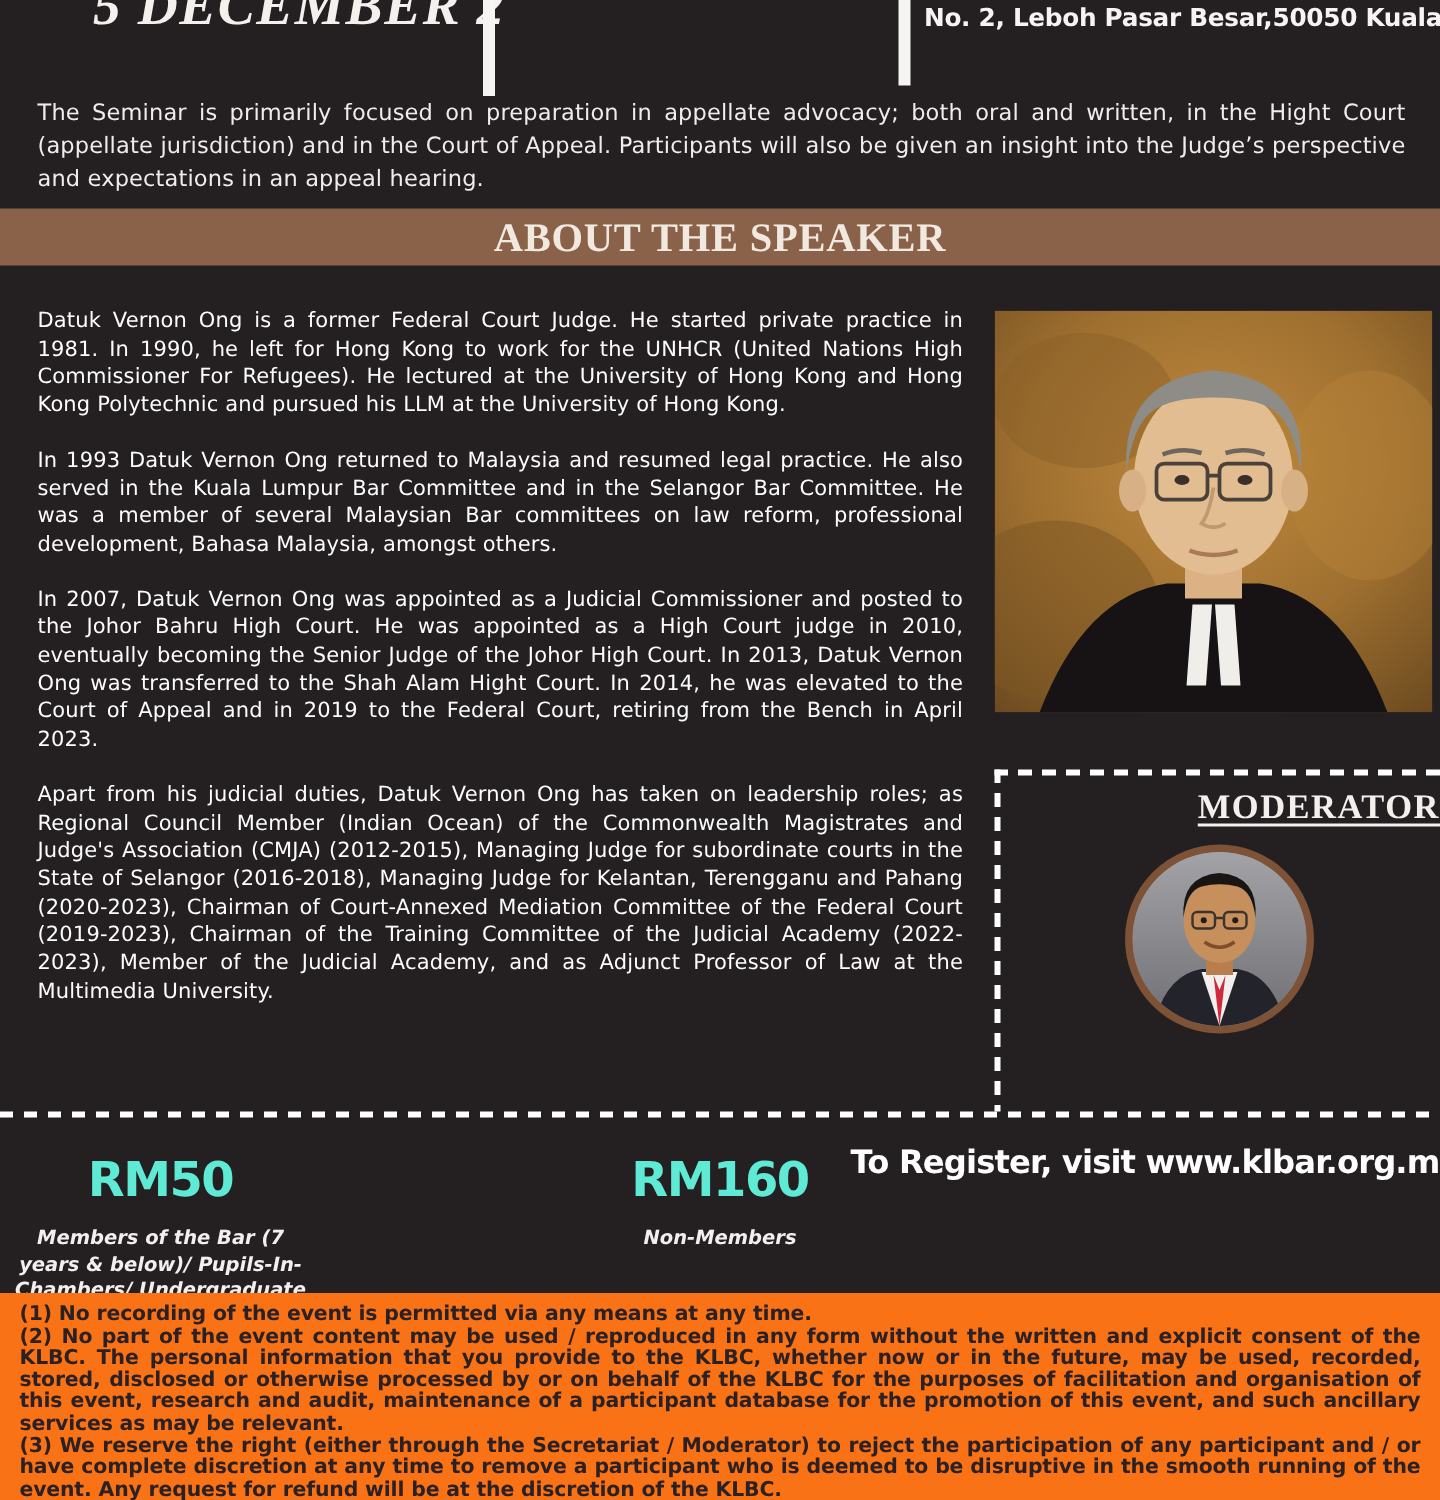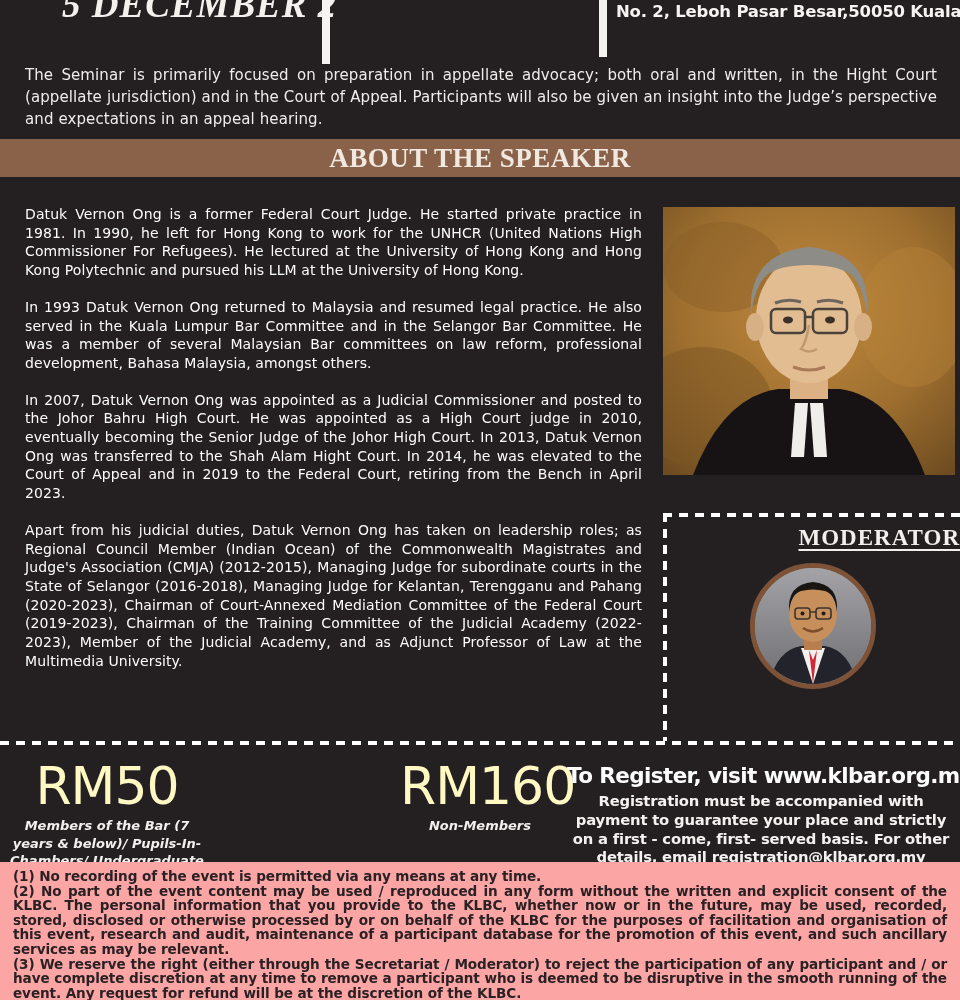--- a/index.html
+++ b/index.html
@@ -85,40 +85,40 @@
     text-align:center;
     font-family:"DejaVu Serif","Liberation Serif",serif;
     font-style:italic; font-size:21px; color:#f6f3f1; letter-spacing:0.5px;
   }
   
   .tier { position:absolute; text-align:center; }
   .tier-1 { left:7px;   top:762px; width:200px; }
   .tier-2 { left:213px; top:762px; width:160px; }
   .tier-3 { left:400px; top:762px; width:160px; }
   .tier-price {
-    font-size:52px; font-weight:400; color:#fef9c3; letter-spacing:-1px;
+    font-size:32px; font-weight:700; color:#5eead4; letter-spacing:-1px;
     line-height:48px; font-family:"DejaVu Sans","Liberation Sans",sans-serif;
   }
   .tier-desc {
     margin-top:7px; font-size:13px; font-weight:700; font-style:italic;
     line-height:17.5px; color:#f2efee;
   }
   .register { position:absolute; left:567px; top:763px; width:388px; text-align:center; }
   .register-headline {
     font-size:21.5px; font-weight:800; letter-spacing:-0.6px; color:#fdfdfd;
     line-height:26px; white-space:nowrap;
   }
   .register-details {
     margin-top:3px; font-size:14.8px; font-weight:700; line-height:18.8px;
     color:#f4f2f1; letter-spacing:-0.2px;
   }
   
   .terms {
     position:absolute; left:0; top:862px; width:960px; height:138px;
-    background:#fca5a5; padding:7px 13px 0 13px;
+    background:#f97316; padding:7px 13px 0 13px;
   }
   .terms p {
     font-size:13.6px; font-weight:700; line-height:14.6px;
     color:#2b2124; text-align:justify; letter-spacing:-0.1px;
   }
 </style>
 </head>
 <body>
 
 <div class="page">
@@ -228,21 +228,20 @@
     <div class="tier-price">RM50</div>
     <div class="tier-desc">Members of the Bar (7 years &amp; below)/ Pupils-In-Chambers/ Undergraduate Law Students / Registered OKU</div>
   </div>
   <div class="tier tier-3">
     <div class="tier-price">RM160</div>
     <div class="tier-desc">Non-Members</div>
   </div>
 
   <div class="register">
     <div class="register-headline">To Register, visit www.klbar.org.my</div>
-    <div class="register-details">Registration must be accompanied with payment to guarantee your place and strictly on a first - come, first- served basis. For other details, email registration@klbar.org.my</div>
   </div>
 
   <div class="terms">
     <p>(1) No recording of the event is permitted via any means at any time.</p>
     <p>(2) No part of the event content may be used / reproduced in any form without the written and explicit consent of the KLBC. The personal information that you provide to the KLBC, whether now or in the future, may be used, recorded, stored, disclosed or otherwise processed by or on behalf of the KLBC for the purposes of facilitation and organisation of this event, research and audit, maintenance of a participant database for the promotion of this event, and such ancillary services as may be relevant.</p>
     <p>(3) We reserve the right (either through the Secretariat / Moderator) to reject the participation of any participant and / or have complete discretion at any time to remove a participant who is deemed to be disruptive in the smooth running of the event. Any request for refund will be at the discretion of the KLBC.</p>
   </div>
 
 </div>
 

